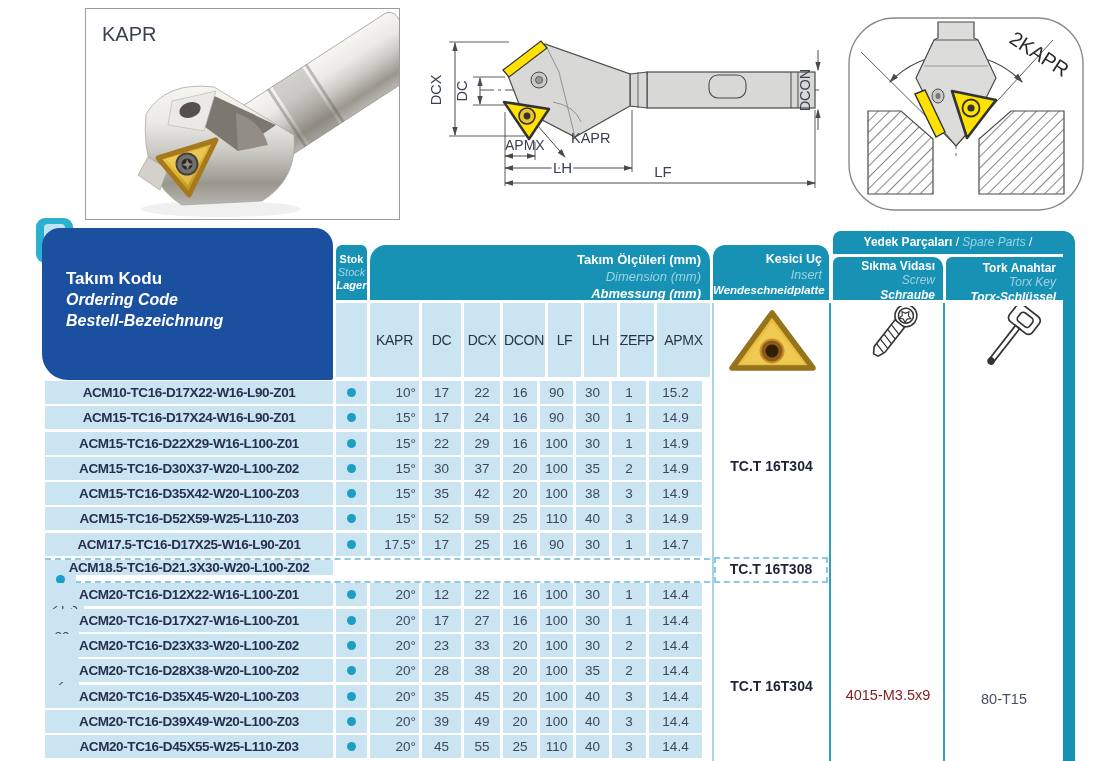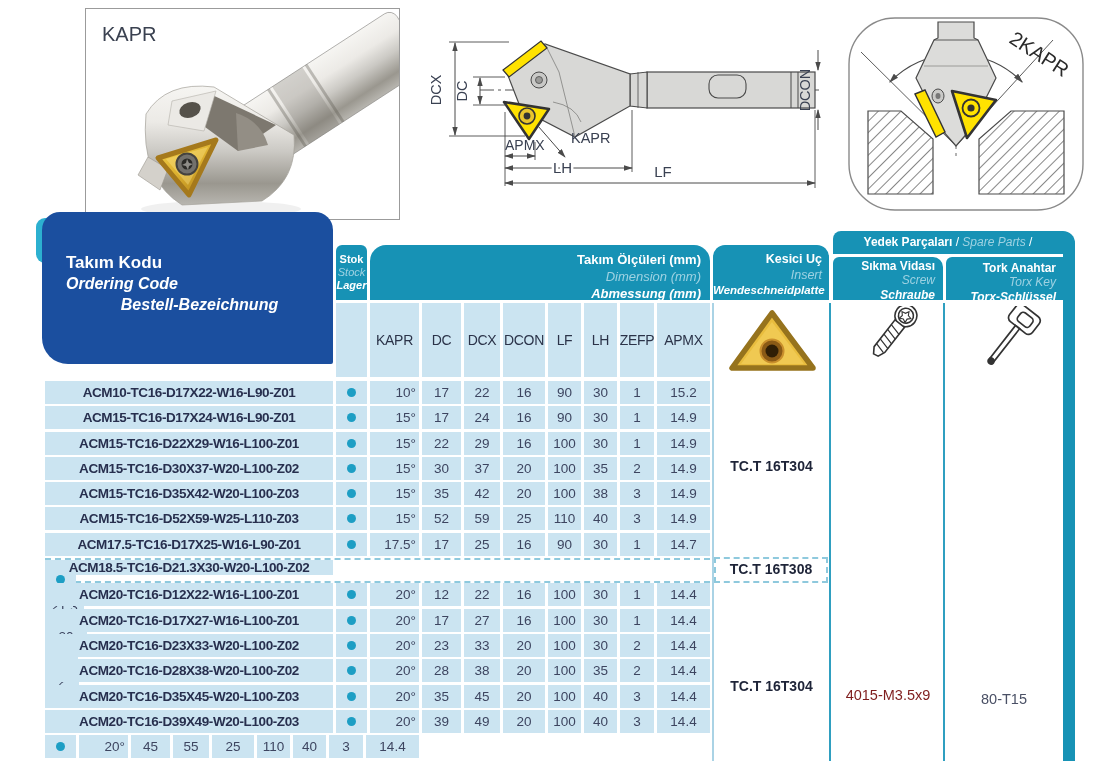--- a/index.html
+++ b/index.html
@@ -11,25 +11,25 @@
   #screen{position:relative;width:1093px;height:761px;background:#fff;overflow:hidden;
     font-family:"Liberation Sans", sans-serif;}
   .abs{position:absolute;}
   
   .photo-box{left:85px;top:8px;width:313px;height:210px;border:1px solid #9b9b9b;background:#fff;}
   .sideview{left:425px;top:10px;width:400px;height:215px;}
   .angleview{left:845px;top:8px;width:246px;height:212px;}
   
   .corner-icon{left:36px;top:218px;width:37px;height:45px;border-radius:9px;background:var(--teal_light);}
   .corner-icon-inner{left:8px;top:6px;width:21px;height:15px;border-radius:4px;background:#bde4f0;position:absolute;}
-  .code-head{left:42px;top:212px;width:291px;height:152px;background:var(--navy);
+  .code-head{left:42px;top:228px;width:291px;height:152px;background:var(--navy);
     border-radius:18px 18px 2px 26px;color:#fff;padding:40px 0 0 24px;box-sizing:border-box;}
   .code-head .l1{font-size:17px;font-weight:bold;line-height:1.3;}
   .code-head .l2{font-size:16px;font-weight:bold;font-style:italic;line-height:1.3;}
-  .code-head .l3{font-size:16px;font-weight:600;font-style:italic;line-height:1.3;text-align:center;}
+  .code-head .l3{font-size:16px;font-weight:600;font-style:italic;line-height:1.3;}
   .teal-cell{background:var(--teal);color:#fff;box-sizing:border-box;}
   .stok-head{left:336px;top:245px;width:31px;height:55px;border-radius:6px 6px 0 0;
     text-align:center;padding-top:8px;font-size:11px;line-height:1.2;}
   .dim-head{left:370px;top:245px;width:340px;height:55px;border-radius:16px 16px 0 0;
     text-align:right;padding:7px 9px 0 0;font-size:13px;line-height:1.3;}
   .insert-head{left:713px;top:245px;width:116px;height:55px;border-radius:12px 12px 0 0;
     text-align:right;padding:7px 7px 0 0;font-size:12.5px;line-height:1.25;}
   .spare-band{left:833px;top:231px;width:230px;height:23px;border-radius:8px 0 0 0;
     text-align:center;font-size:12px;line-height:22px;}
   .screw-head{left:833px;top:257px;width:110px;height:43px;border-radius:6px 10px 0 0;
@@ -52,21 +52,21 @@
   .torx-col{left:945px;top:303px;width:118px;height:458px;background:#fff;}
   .part-img{position:absolute;left:50%;transform:translateX(-50%);top:3px;}
   
   .rows{left:45px;top:381px;width:665px;}
   .trow{display:flex;column-gap:3px;height:25.3px;padding-bottom:2.3px;box-sizing:border-box;}
   .trow .c{background:var(--cell_blue);height:100%;display:flex;align-items:center;justify-content:center;}
   .trow.hl{border-top:2px dashed var(--dash);border-bottom:2px dashed var(--dash);flex-direction:column;}
   .c.code{width:288px;font-weight:bold;font-size:13.5px;letter-spacing:-0.4px;color:#272f4e;}
   .c.stok{width:31px;}
   .c.kapr{width:49px;justify-content:flex-end;padding-right:3px;box-sizing:border-box;}
-  .c.dc{width:39px;}  .c.dcx{width:36px;} .c.dcon{width:42px;text-align:center;}
+  .c.dc{width:39px;}  .c.dcx{width:36px;} .c.dcon{width:34px;text-align:center;}
   .c.lf{width:33px;}  .c.lh{width:33px;}  .c.zefp{width:34px;} .c.apmx{width:53px;}
   .c.n{font-size:13.5px;color:var(--num_txt);}
   .dot{width:9px;height:9px;border-radius:50%;background:var(--dot);display:block;}
   
   .ins-val{font-weight:bold;font-size:14px;color:#1e2438;text-align:center;}
   .ins1{left:712px;width:119px;top:458px;}
   .ins3{left:712px;width:119px;top:678px;}
   .ins2{left:714px;width:114px;top:557px;height:26px;border:2px dashed var(--dash);
     box-sizing:border-box;line-height:21px;}
   .screw-val{left:831px;width:114px;top:687px;font-size:14.5px;color:#7f1d1d;text-align:center;}
@@ -501,20 +501,21 @@
       <div class="c n kapr">20°</div>
       <div class="c n dc">39</div>
       <div class="c n dcx">49</div>
       <div class="c n dcon">20</div>
       <div class="c n lf">100</div>
       <div class="c n lh">40</div>
       <div class="c n zefp">3</div>
       <div class="c n apmx">14.4</div>
     </div>
       <div class="trow">
+      <div class="c code">ACM20-TC16-D45X55-W25-L110-Z03</div>
       <div class="c stok">
           <span class="dot"></span>
         </div>
       <div class="c n kapr">20°</div>
       <div class="c n dc">45</div>
       <div class="c n dcx">55</div>
       <div class="c n dcon">25</div>
       <div class="c n lf">110</div>
       <div class="c n lh">40</div>
       <div class="c n zefp">3</div>

